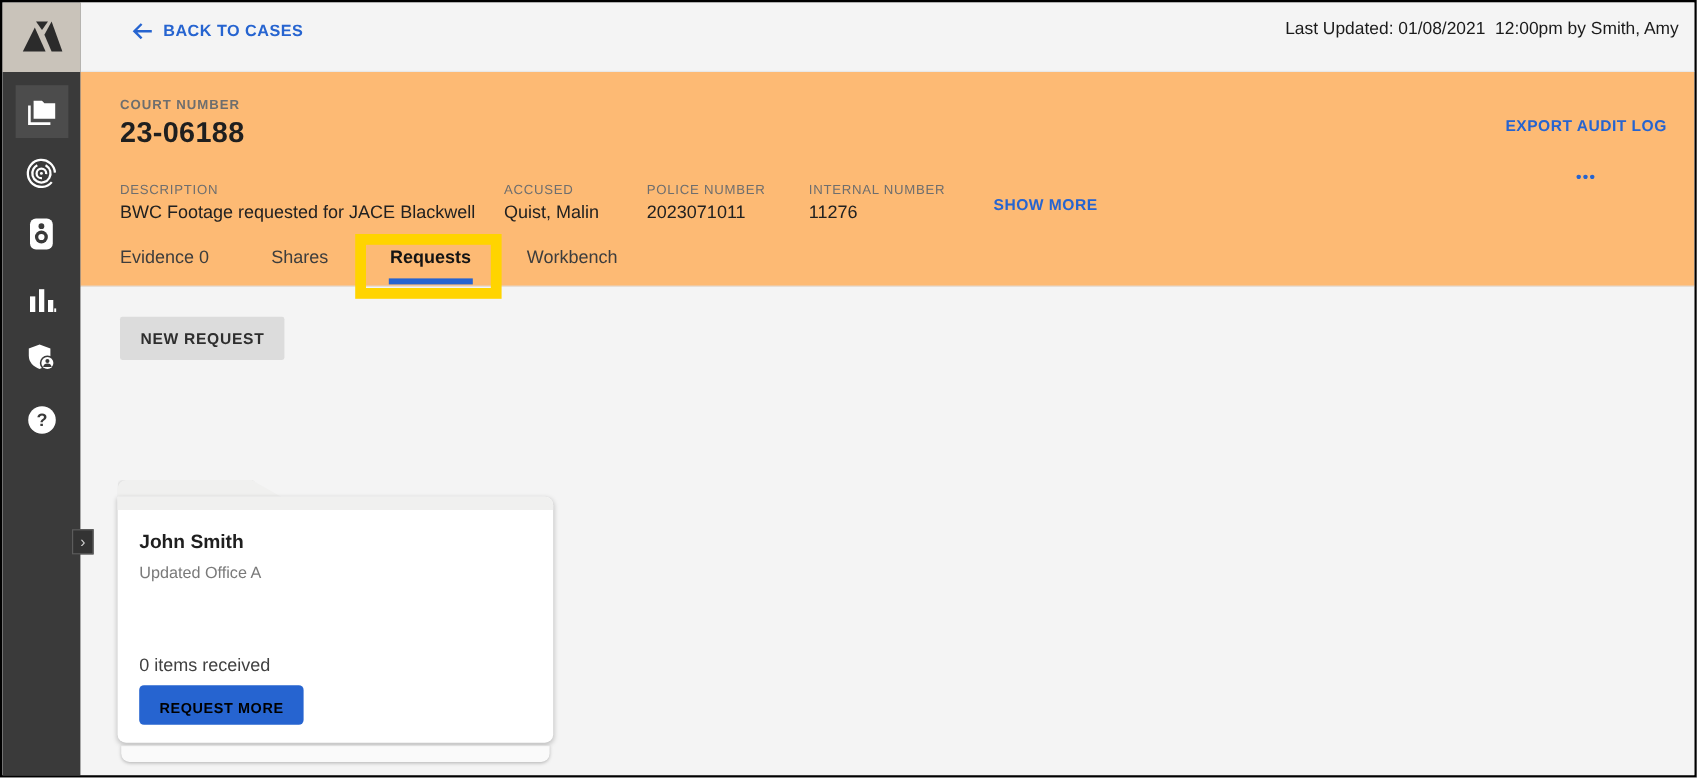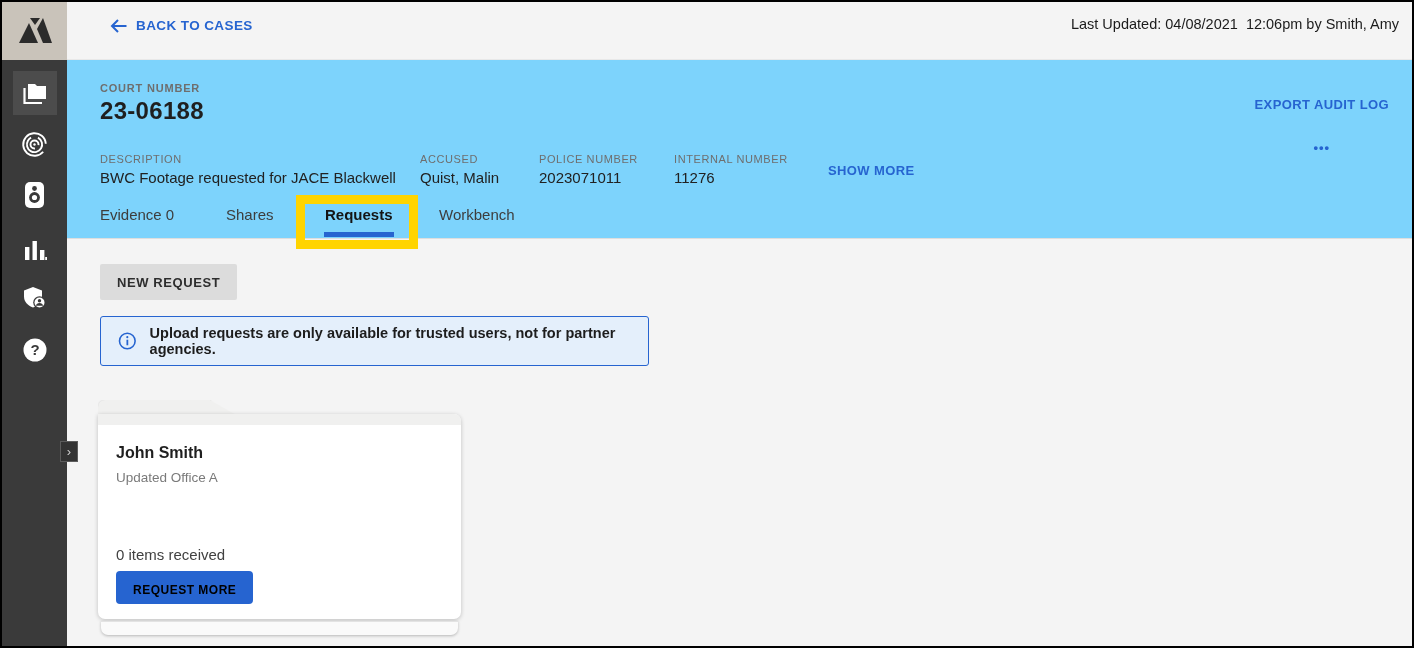--- a/index.html
+++ b/index.html
@@ -21,21 +21,21 @@
     text-align:center; cursor:pointer; font-family:"Liberation Sans",sans-serif;
   }
 
   
   .topbar { position:absolute; left:65px; right:0; top:0; height:58px; background:#f4f4f4; border-bottom:1px solid #e8e8e8; }
   .back-link { position:absolute; left:43px; top:16px; display:flex; align-items:center; gap:9px;
     color:#2664d0; font-size:13.5px; font-weight:700; letter-spacing:.4px; text-decoration:none; cursor:pointer; }
   .last-updated { position:absolute; right:13px; top:14px; font-size:14.5px; color:#1b1b1b; white-space:pre; }
 
   
-  .case-header { position:absolute; left:65px; top:58px; right:0; height:179px; background:#7dd3fc; border-bottom:1px solid #dedede; }
+  .case-header { position:absolute; left:65px; top:58px; right:0; height:179px; background:#fdba74; border-bottom:1px solid #dedede; }
   .court-label { position:absolute; left:33px; top:22px; font-size:11px; font-weight:600; color:#6e6e6e; letter-spacing:.8px; }
   .court-number { position:absolute; left:33px; top:37px; font-size:24px; font-weight:700; color:#1f1f1f; letter-spacing:.3px; }
   .header-actions { position:absolute; right:23px; top:37px; display:flex; align-items:center; gap:28px;flex-direction:column; }
   .export-link { color:#2664d0; font-size:13px; font-weight:700; letter-spacing:.4px; cursor:pointer; }
   .more-dots { color:#2664d0; font-size:13px; font-weight:700; letter-spacing:1px; cursor:pointer; }
 
   .field { position:absolute; top:93px; }
   .field .f-label { font-size:11px; font-weight:500; color:#6e6e6e; letter-spacing:.6px; }
   .field .f-value { margin-top:4px; font-size:15px; color:#212121; }
   .show-more { position:absolute; left:761px; top:103px; color:#2664d0; font-size:13px; font-weight:700; letter-spacing:.4px; cursor:pointer; }
@@ -151,21 +151,21 @@
 
   <button class="expand-toggle">›</button>
 
   <div class="topbar">
     <a class="back-link">
       <svg width="17" height="14" viewBox="0 0 17 14">
         <path d="M8 1 L2 7 L8 13 M2 7 H16.5" stroke="#2664d0" stroke-width="2" fill="none"></path>
       </svg>
       <span>BACK TO CASES</span>
     </a>
-    <div class="last-updated">Last Updated: 04/08/2021  12:06pm by Smith, Amy</div>
+    <div class="last-updated">Last Updated: 01/08/2021  12:00pm by Smith, Amy</div>
   </div>
 
   <header class="case-header">
     <div class="court-label">COURT NUMBER</div>
     <div class="court-number">23-06188</div>
 
     <div class="header-actions">
       <span class="export-link">EXPORT AUDIT LOG</span>
       <span class="more-dots">•••</span>
     </div>
@@ -192,28 +192,20 @@
     <span class="tab" style="left:159px;">Shares</span>
     <span class="tab active" style="left:258px;">Requests</span>
     <span class="tab" style="left:372px;">Workbench</span>
   </header>
 
   <div class="tab-annotation"></div>
 
   <main class="content">
     <button class="new-request-btn">NEW REQUEST</button>
 
-    <div class="info-banner">
-      <svg width="20" height="20" viewBox="0 0 20 20">
-        <circle cx="10" cy="10" r="8.4" fill="none" stroke="#2664d0" stroke-width="1.7"></circle>
-        <rect x="9.1" y="8.6" width="1.9" height="6" fill="#2664d0"></rect>
-        <circle cx="10" cy="5.9" r="1.15" fill="#2664d0"></circle>
-      </svg>
-      <span class="banner-text">Upload requests are only available for trusted users, not for partner agencies.</span>
-    </div>
 
     <div class="req-card">
       <div class="card-tab"></div>
       <div class="card-main">
         <div class="head-strip"></div>
       </div>
       <div class="card-footer"></div>
       <div class="card-name">John Smith</div>
       <div class="card-agency">Updated Office A</div>
       <div class="card-items">0 items received</div>

